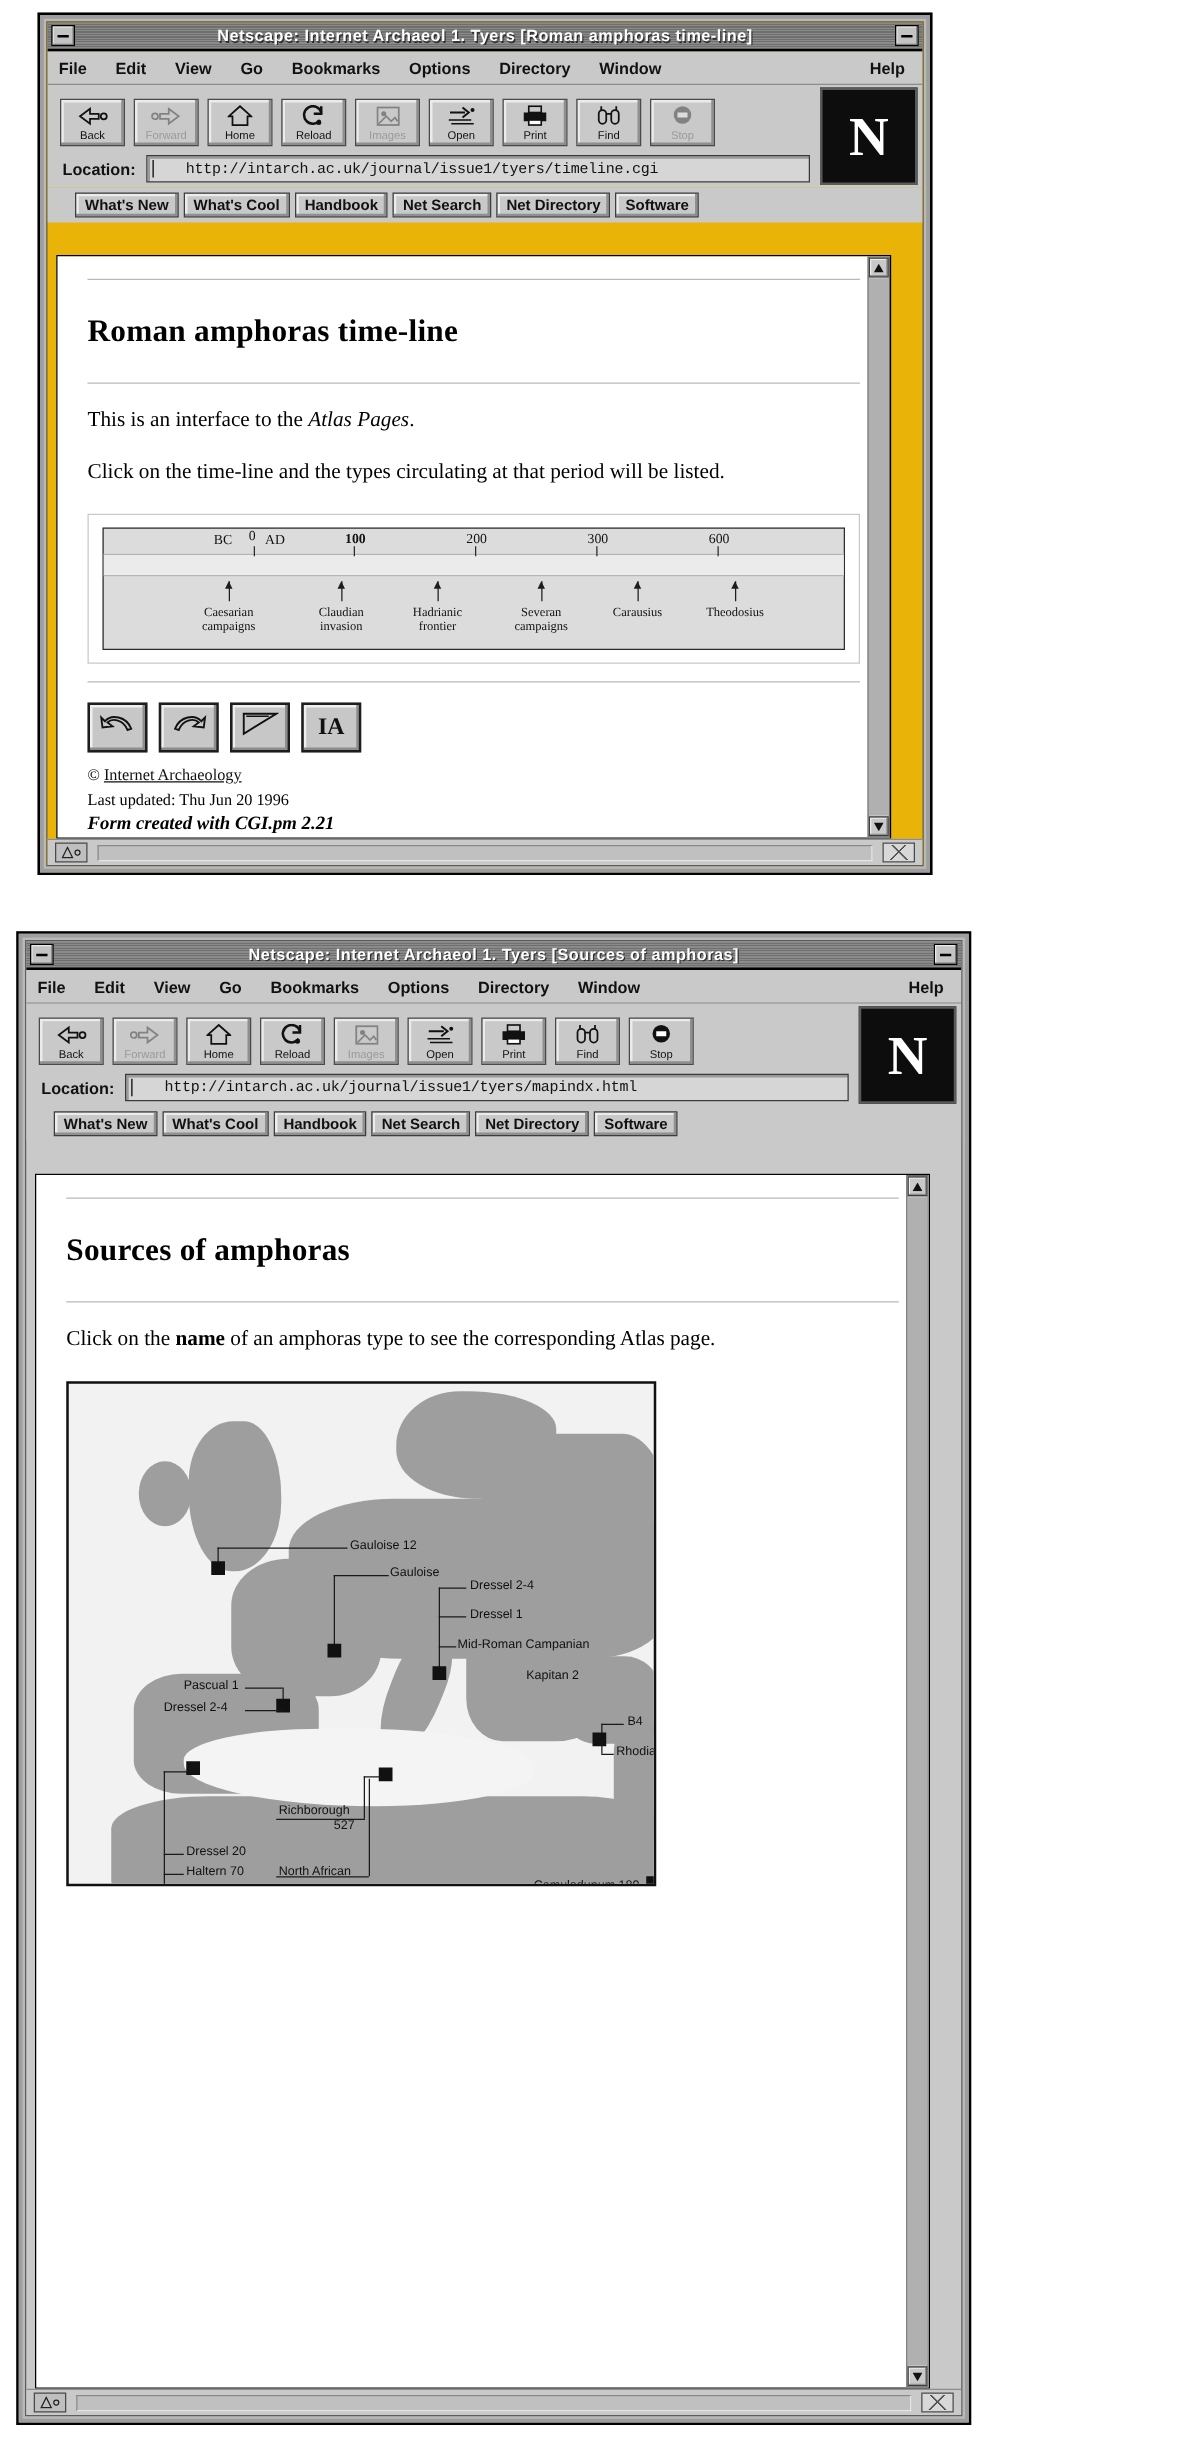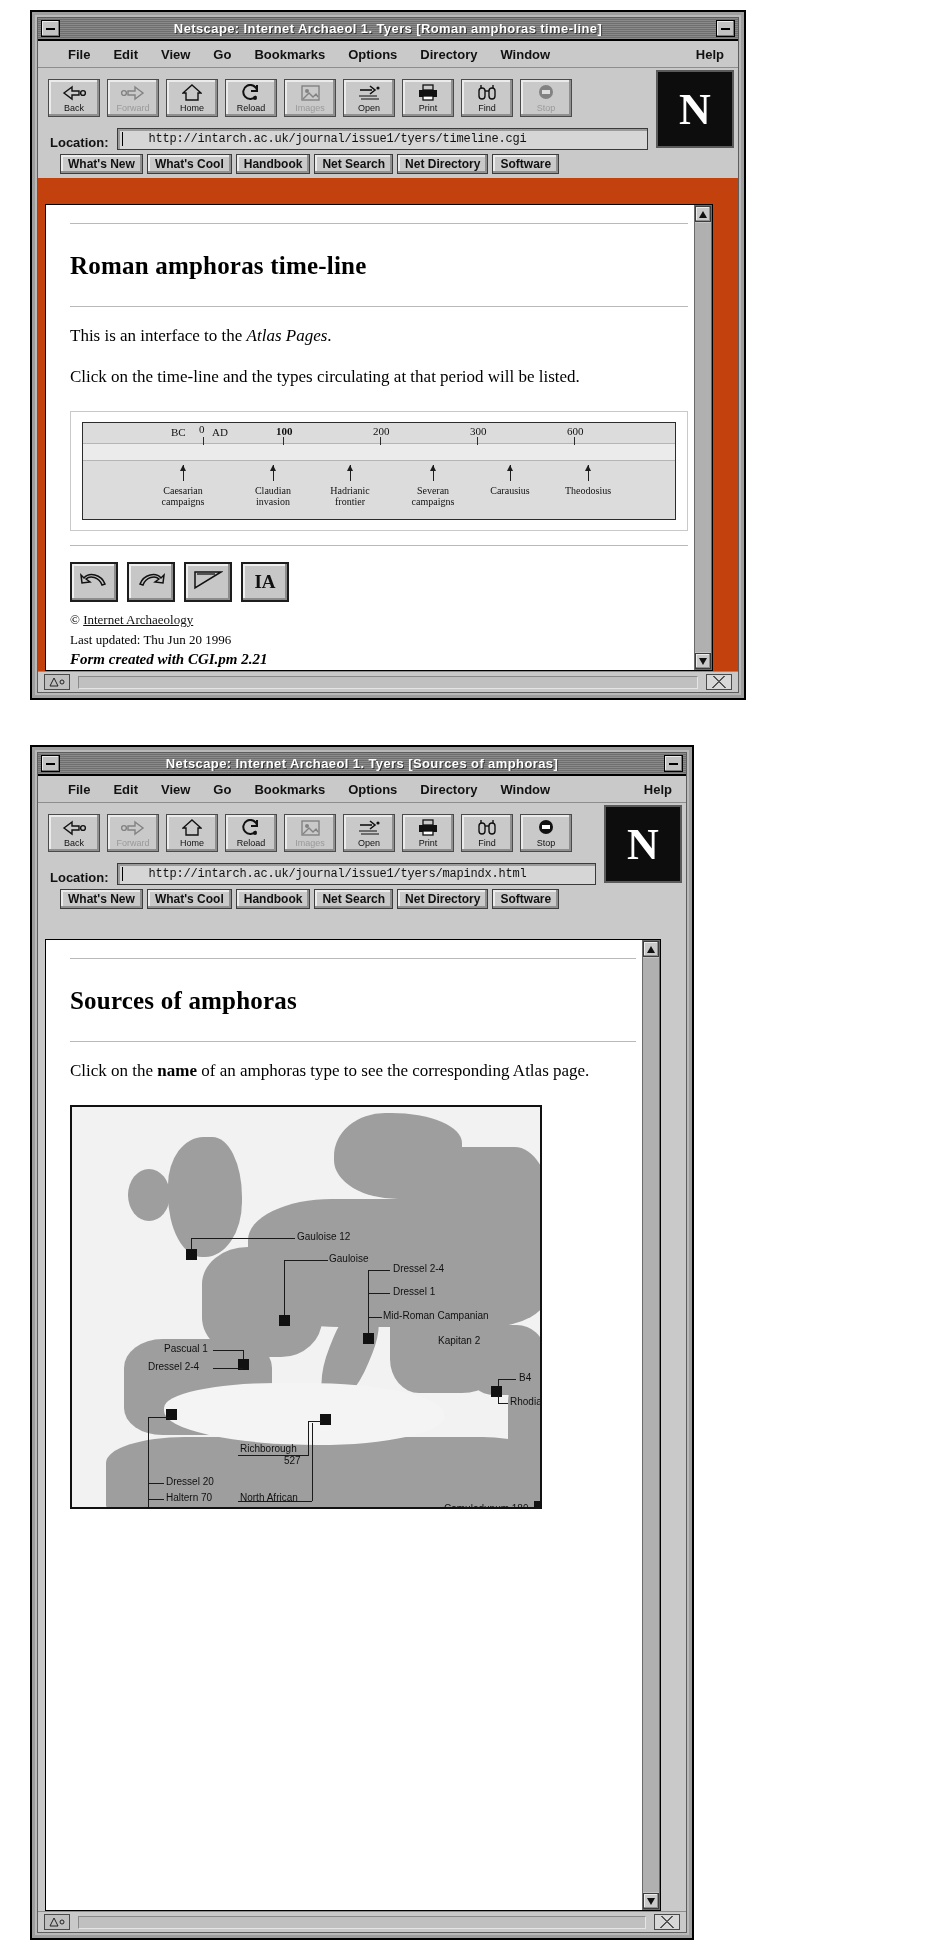--- a/index.html
+++ b/index.html
@@ -12,39 +12,39 @@
 
   .titlebar{position:relative;height:21px;background:#787878;
       background-image:repeating-linear-gradient(0deg,#8a8a8a 0 1px,#6f6f6f 1px 2px);
       border-bottom:2px solid #000;display:flex;align-items:center;}
   .titlebar .tbtn{width:17px;height:15px;margin:0 3px;background:#c3c3c3;border:1px solid #000;
       box-shadow:inset -1px -1px 0 #7a7a7a, inset 1px 1px 0 #eaeaea;display:flex;align-items:center;justify-content:center;}
   .titlebar .tbtn i{display:block;width:9px;height:2px;background:#000;}
   .titlebar .ttl{flex:1;text-align:center;color:#fff;font-weight:bold;font-size:13px;
       letter-spacing:.4px;text-shadow:1px 1px 0 #303030;white-space:nowrap;overflow:hidden;}
 
-  .menubar{height:26px;background:#c9c9c9;border-bottom:1px solid #8d8d8d;display:flex;align-items:center;padding-left:30px;}
+  .menubar{height:26px;background:#c9c9c9;border-bottom:1px solid #8d8d8d;display:flex;align-items:center;padding-left:9px;}
   .menubar .mi{font-size:13px;color:#111;font-weight:bold;margin-right:23px;white-space:nowrap;}
   .menubar .mi.help{margin-left:auto;margin-right:14px;}
 
   .toolbar{height:46px;background:#c9c9c9;display:flex;align-items:flex-end;padding:3px 0 3px 10px;position:relative;}
   .tbut{width:52px;height:38px;margin-right:7px;background:#c9c9c9;border:1px solid #4a4a4a;
       box-shadow:inset -2px -2px 0 #8f8f8f, inset 2px 2px 0 #ebebeb;
       display:flex;flex-direction:column;align-items:center;justify-content:center;box-sizing:border-box;}
   .tbut .glyph{height:19px;display:flex;align-items:center;justify-content:center;}
   .tbut .lbl{font-size:9px;color:#111;line-height:10px;margin-top:1px;}
   .tbut.dim .lbl{color:#9a9a9a;}
   .tbut.dim .glyph{opacity:.38;}
   .tbut svg{display:block;}
 
   .nlogo{position:absolute;right:4px;top:2px;width:74px;height:74px;background:#0d0d0d;border:2px solid #5a5a5a;
       display:flex;align-items:center;justify-content:center;color:#fff;font-family:"Liberation Serif",serif;
       font-size:44px;font-weight:bold;}
 
-  .locbar{height:30px;background:#c9c9c9;display:flex;align-items:flex-end;padding-left:12px;}
+  .locbar{height:30px;background:#c9c9c9;display:flex;align-items:center;padding-left:12px;}
   .locbar .loclbl{font-size:13px;font-weight:bold;color:#111;margin-right:8px;}
   .locfield{flex:1;height:22px;background:#d6d6d6;border:1px solid #3a3a3a;
       box-shadow:inset 2px 2px 0 #9a9a9a;margin-right:90px;display:flex;align-items:center;padding-left:4px;box-sizing:border-box;}
   .locfield .caret{width:1px;height:14px;background:#000;margin-right:1px;}
   .locfield .urltext{font-family:"Liberation Mono",monospace;font-size:12px;color:#111;white-space:nowrap;letter-spacing:-.2px;margin-left:25px;}
 
   .dirbar{height:28px;background:#c9c9c9;display:flex;align-items:center;padding-left:22px;}
   .dbut{height:20px;padding:0 7px;margin-right:4px;background:#c9c9c9;border:1px solid #3d3d3d;
       box-shadow:inset -2px -2px 0 #909090, inset 2px 2px 0 #ececec;
       display:flex;align-items:center;font-size:12px;font-weight:bold;color:#111;white-space:nowrap;box-sizing:border-box;}
@@ -104,21 +104,21 @@
   .mlabel{position:absolute;font-family:"Liberation Sans",sans-serif;font-size:10px;color:#111;white-space:nowrap;}
 </style>
 </head>
 <body>
 
 <div class="page">
 
   <div class="nswin" style="left:30px;top:10px;width:716px;height:690px;">
     <div class="outerframe"></div>
 
-    <div style="position:absolute;left:5px;top:5px;right:5px;bottom:5px;background:#c2410c;border:1px solid #5d5d5d;box-sizing:border-box;overflow:hidden;">
+    <div style="position:absolute;left:5px;top:5px;right:5px;bottom:5px;background:#eab308;border:1px solid #5d5d5d;box-sizing:border-box;overflow:hidden;">
 
       <div class="titlebar">
         <div class="tbtn">
             <i></i>
           </div>
         <div class="ttl">Netscape: Internet Archaeol 1. Tyers [Roman amphoras time-line]</div>
         <div class="tbtn">
             <i></i>
           </div>
       </div>
@@ -369,21 +369,21 @@
               <circle cx="13" cy="5" r="2" fill="none" stroke="#222" stroke-width="1"></circle>
             </svg>
         </div>
         <div class="sfield"></div>
         <div class="mailicon"></div>
       </div>
 
     </div>
   </div>
 
-  <div class="nswin" style="left:30px;top:745px;width:664px;height:1195px;">
+  <div class="nswin" style="left:13px;top:745px;width:764px;height:1195px;">
     <div class="outerframe"></div>
 
     <div style="position:absolute;left:5px;top:5px;right:5px;bottom:5px;background:#c9c9c9;border:1px solid #5d5d5d;box-sizing:border-box;overflow:hidden;">
 
       <div class="titlebar">
         <div class="tbtn">
             <i></i>
           </div>
         <div class="ttl">Netscape: Internet Archaeol 1. Tyers [Sources of amphoras]</div>
         <div class="tbtn">

